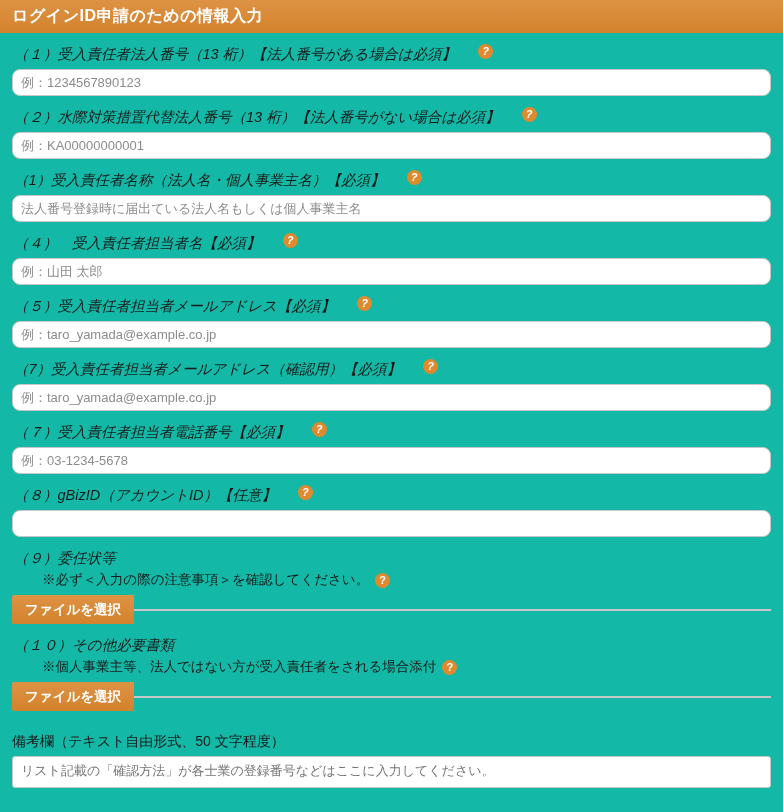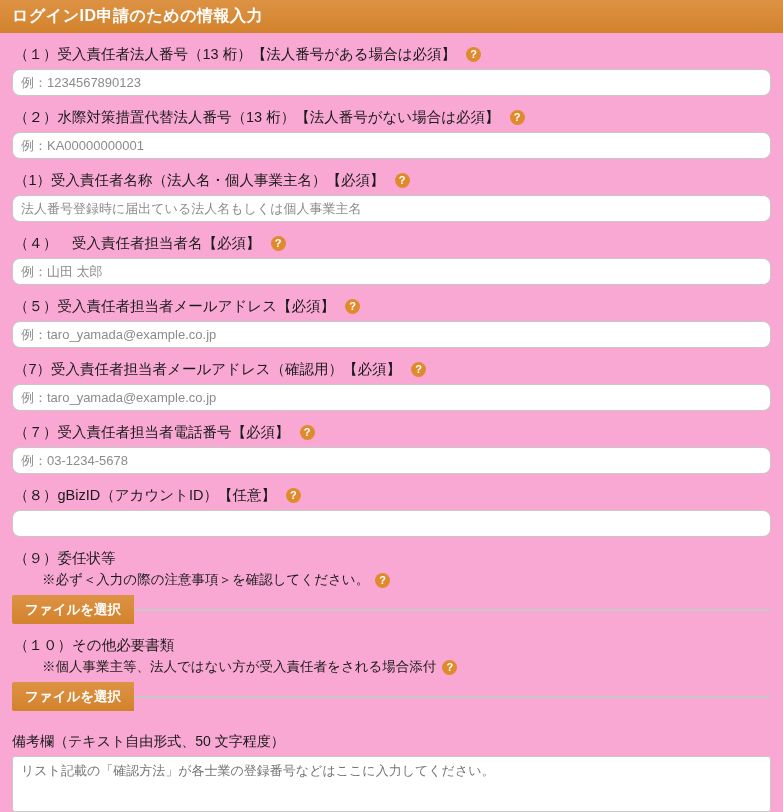--- a/index.html
+++ b/index.html
@@ -8,21 +8,21 @@
     padding: 0;
     width: 783px;
     height: 812px;
     background: #faf6f1;
     font-family: "Liberation Sans", sans-serif;
     overflow: hidden;
   }
   .page {
     width: 783px;
     height: 812px;
-    background: #f9a8d4;
+    background: #14b8a6;
     position: relative;
   }
   .header-bar {
     background: #d98c3a;
     background: linear-gradient(to bottom, #dd9344 0%, #d3822c 100%);
     color: #ffffff;
     font-size: 16px;
     font-weight: bold;
     padding: 7px 12px 8px 12px;
     letter-spacing: 0.5px;
@@ -34,23 +34,23 @@
   }
   .field-block {
     margin-top: 11px;
   }
   .label-line {
     font-size: 14.5px;
     color: #1a1a1a;
     line-height: 20px;
     padding-left: 2px;
     display: flex;
-    align-items: center;
     flex-wrap: wrap;
-    gap: 4px;
+    gap: 16px;
+    font-style: italic;
   }
   .label-line .txt { white-space: pre; }
   .sub-line {
     font-size: 13.5px;
     color: #1a1a1a;
     line-height: 20px;
     padding-left: 2px;
     margin-top: 2px;
     display: flex;
     align-items: center;
@@ -130,21 +130,21 @@
   }
   .remarks-box {
     width: 100%;
     margin-top: 5px;
     border: 1px solid #c7c7c7;
     border-radius: 3px;
     background: #ffffff;
     font-size: 13px;
     color: #8c8c8c;
     padding: 4px 8px;
-    height: 56px;
+    height: 32px;
     font-family: "Liberation Sans", sans-serif;
     resize: none;
     outline: none;
     line-height: 19px;
   }
 </style>
 </head>
 <body>
 
 <div class="page">

